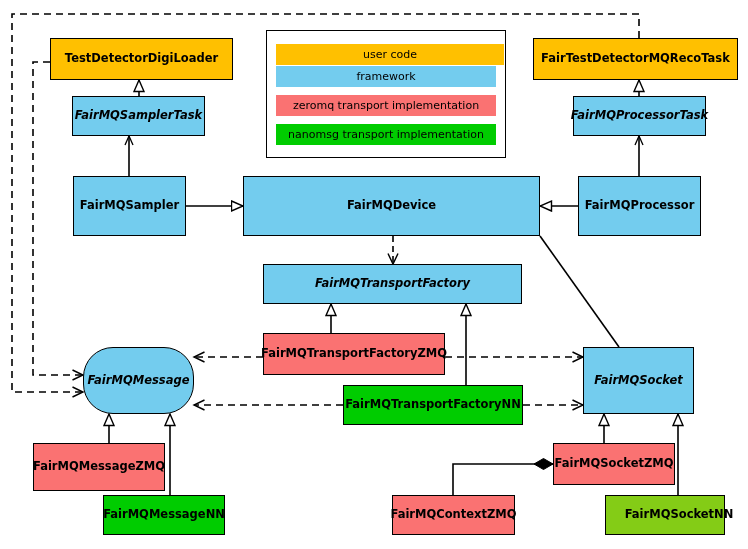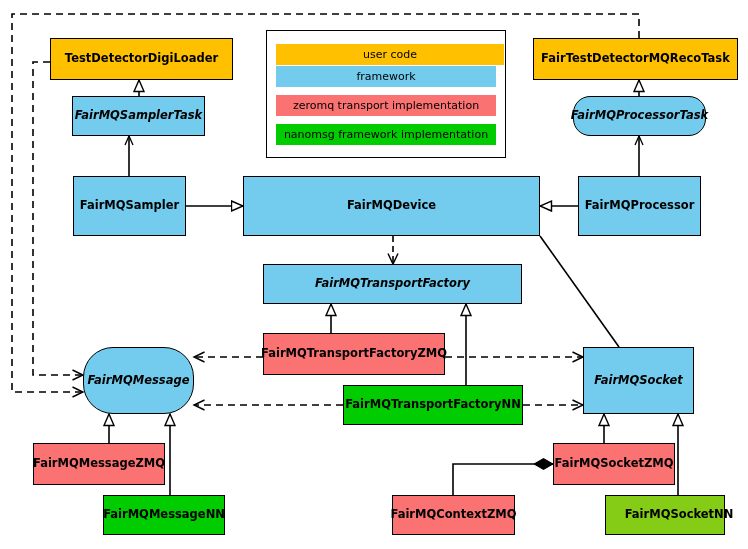--- a/index.html
+++ b/index.html
@@ -98,61 +98,61 @@
   <div class="legend-row" style="left:276px;top:36px;width:228px;height:21px;background:#FFC000;margin-top:8px;">
     <span>user code</span>
   </div>
   <div class="legend-row" style="left:276px;top:66px;width:220px;height:21px;background:#73CCEE;align-items:center;">
     <span>framework</span>
   </div>
   <div class="legend-row" style="left:276px;top:95px;width:220px;height:21px;background:#FA7272;">
     <span>zeromq transport implementation</span>
   </div>
   <div class="legend-row" style="left:276px;top:124px;width:220px;height:21px;background:#00CC00;">
-    <span>nanomsg framework implementation</span>
+    <span>nanomsg transport implementation</span>
   </div>
 
   <div id="nodes-container">
       <div class="node" style="left: 50px; top: 38px; width: 183px; height: 42px; background: rgb(255, 192, 0);">
         <span>TestDetectorDigiLoader</span>
       </div>
       <div class="node italic" style="left: 72px; top: 96px; width: 133px; height: 40px; background: rgb(115, 204, 238);">
         <span>FairMQSamplerTask</span>
       </div>
       <div class="node" style="left: 73px; top: 176px; width: 113px; height: 60px; background: rgb(115, 204, 238);">
         <span>FairMQSampler</span>
       </div>
       <div class="node" style="left: 243px; top: 176px; width: 297px; height: 60px; background: rgb(115, 204, 238);">
         <span>FairMQDevice</span>
       </div>
       <div class="node" style="left: 533px; top: 38px; width: 205px; height: 42px; background: rgb(255, 192, 0);">
         <span>FairTestDetectorMQRecoTask</span>
       </div>
-      <div class="node italic" style="left: 573px; top: 96px; width: 133px; height: 40px; background: rgb(115, 204, 238); border-radius: 17px;">
+      <div class="node italic" style="left: 573px; top: 96px; width: 133px; height: 40px; background: rgb(115, 204, 238);">
         <span>FairMQProcessorTask</span>
       </div>
       <div class="node" style="left: 578px; top: 176px; width: 123px; height: 60px; background: rgb(115, 204, 238);">
         <span>FairMQProcessor</span>
       </div>
       <div class="node italic" style="left: 263px; top: 264px; width: 259px; height: 40px; background: rgb(115, 204, 238);">
         <span>FairMQTransportFactory</span>
       </div>
       <div class="node" style="left: 263px; top: 333px; width: 182px; height: 42px; background: rgb(250, 114, 114);">
         <span>FairMQTransportFactoryZMQ</span>
       </div>
       <div class="node" style="left: 343px; top: 385px; width: 180px; height: 40px; background: rgb(0, 204, 0);">
         <span>FairMQTransportFactoryNN</span>
       </div>
       <div class="node italic" style="left: 83px; top: 347px; width: 111px; height: 67px; background: rgb(115, 204, 238); border-radius: 30px;">
         <span>FairMQMessage</span>
       </div>
       <div class="node italic" style="left: 583px; top: 347px; width: 111px; height: 67px; background: rgb(115, 204, 238);">
         <span>FairMQSocket</span>
       </div>
-      <div class="node" style="left: 33px; top: 443px; width: 132px; height: 42px; background: rgb(250, 114, 114);">
+      <div class="node" style="left: 33px; top: 443px; width: 132px; height: 48px; background: rgb(250, 114, 114);">
         <span>FairMQMessageZMQ</span>
       </div>
       <div class="node" style="left: 103px; top: 495px; width: 122px; height: 40px; background: rgb(0, 204, 0);">
         <span>FairMQMessageNN</span>
       </div>
       <div class="node" style="left: 553px; top: 443px; width: 122px; height: 42px; background: rgb(250, 114, 114);">
         <span>FairMQSocketZMQ</span>
       </div>
       <div class="node" style="left: 392px; top: 495px; width: 123px; height: 40px; background: rgb(250, 114, 114);">
         <span>FairMQContextZMQ</span>

